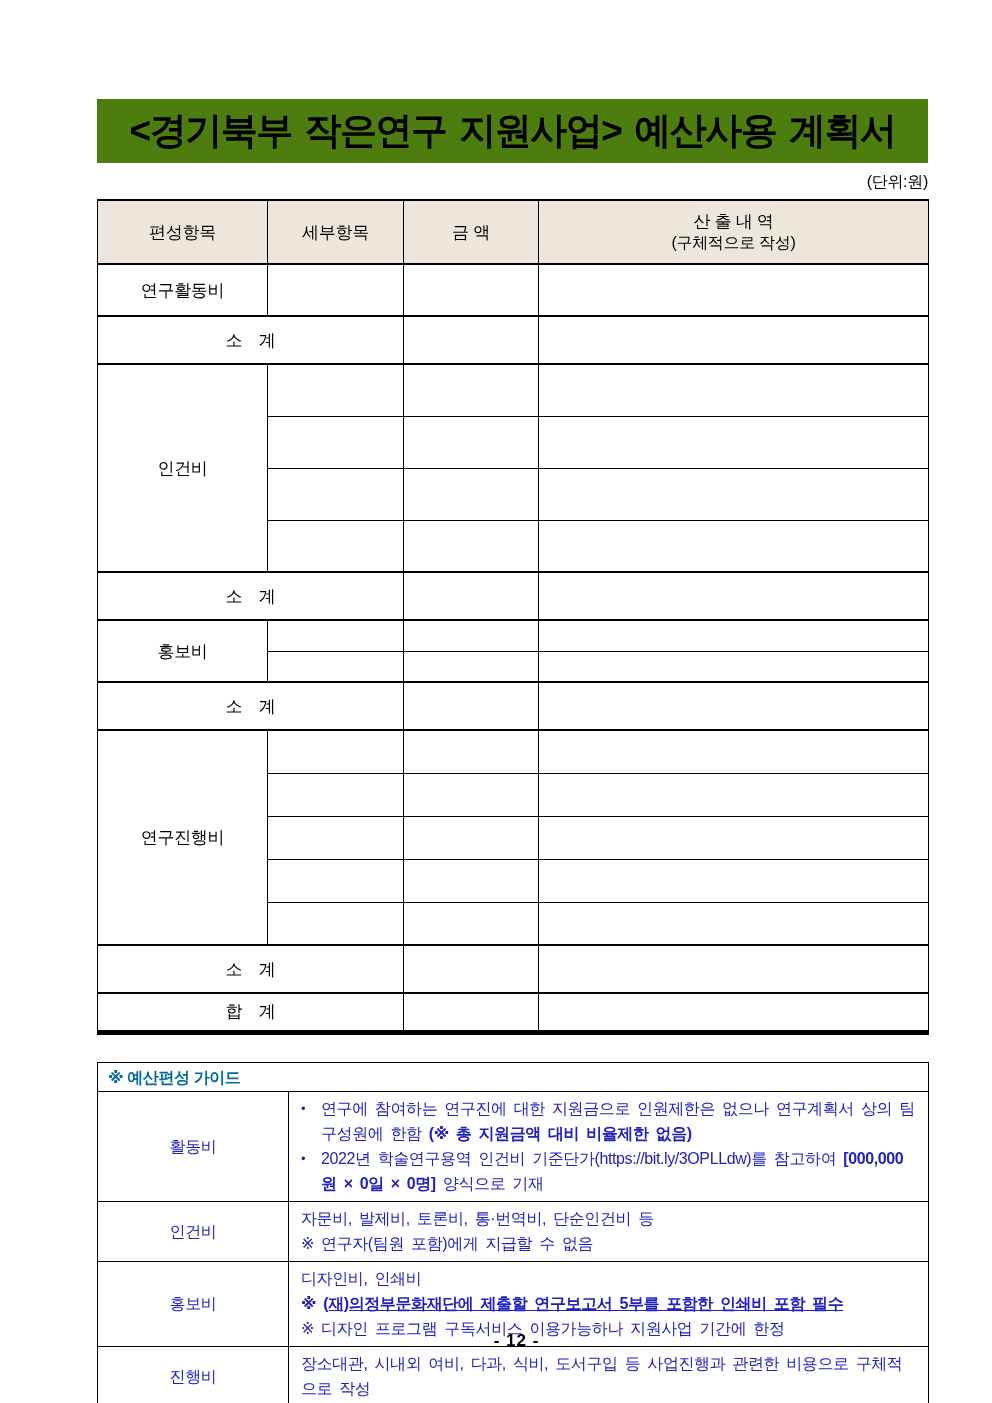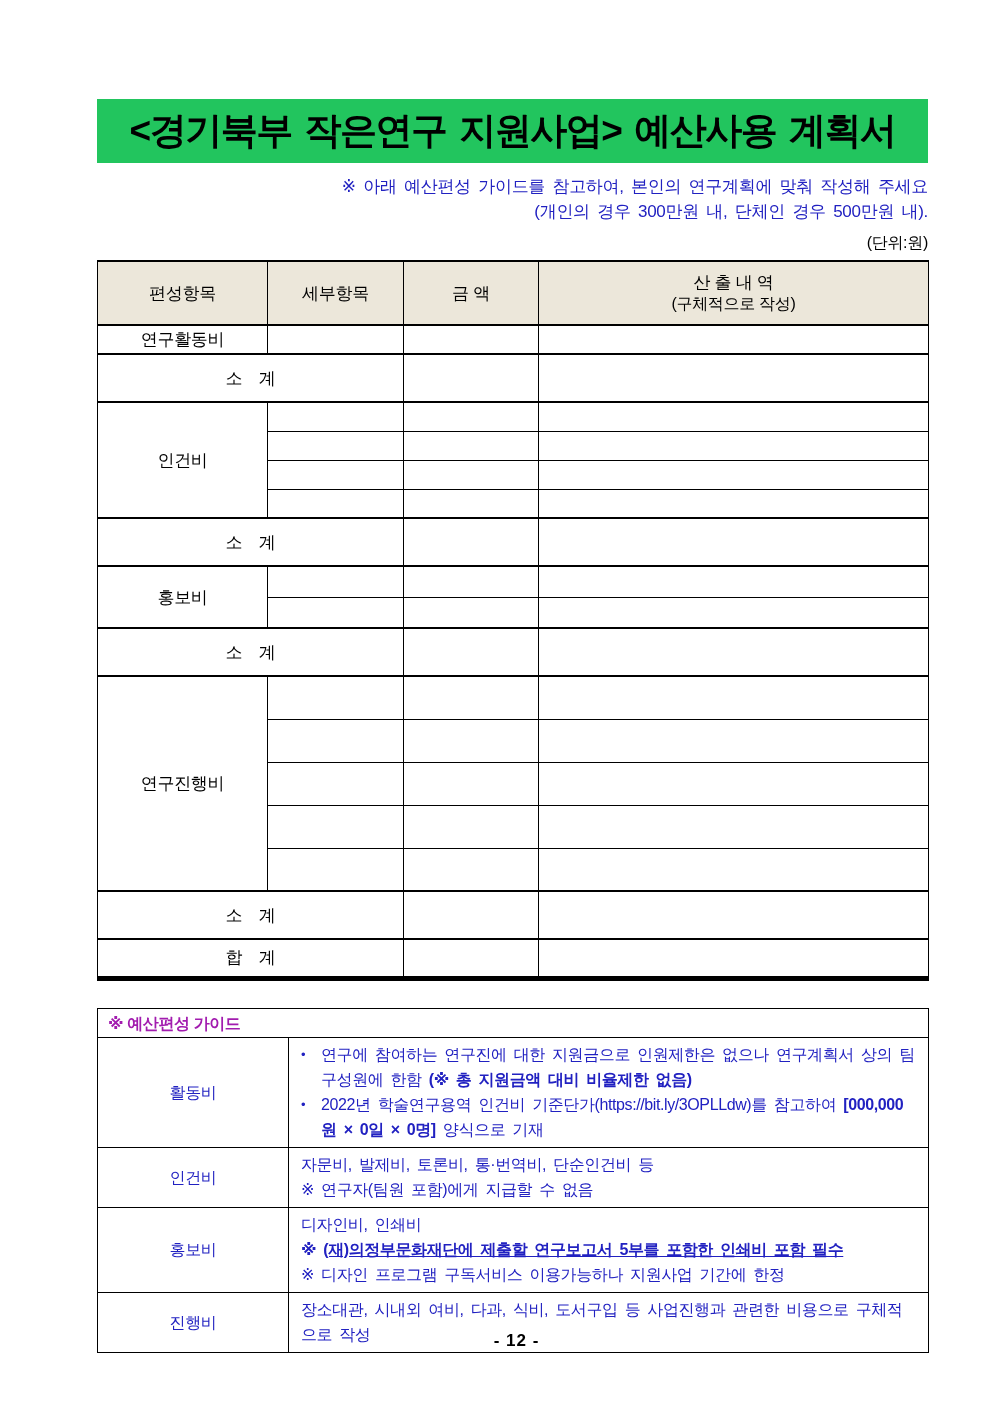--- a/index.html
+++ b/index.html
@@ -14,21 +14,21 @@
   .content {
     position: absolute;
     left: 97px; top: 0;
     width: 831px;
   }
 
   
   .title-bar {
     margin-top: 99px;
     height: 64px;
-    background: #22c55e;
+    background: #4d7c0f;
     display: flex;
     align-items: center;
     justify-content: center;
     font-size: 37px;
     font-weight: bold;
     letter-spacing: -1.5px;
     word-spacing: 4px;
     white-space: nowrap;
   }
 
@@ -66,21 +66,21 @@
     vertical-align: middle;
     padding: 0;
   }
   table.budget thead th {
     background: #ece7da;
     font-weight: normal;
     height: 64px;
     border-bottom: 2px solid #000;
   }
   .hdr-line2 { font-size: 16px; }
-  tr.h42 { height: 29px; }
+  tr.h42 { height: 52px; }
   tr.h31 { height: 31px; }
   tr.h43 { height: 43px; }
   tr.sub td { border-top: 2px solid #000; border-bottom: 2px solid #000; height: 48px; }
   tr.total td { border-top: 2px solid #737373; height: 39px; }
 
   
   table.guide {
     margin-top: 27px;
     width: 831px;
     border-collapse: collapse;
@@ -89,21 +89,21 @@
   }
   table.guide td {
     border: 1px solid #000;
     font-size: 16px;
     line-height: 25px;
     letter-spacing: -0.4px;
     vertical-align: middle;
   }
   td.guide-header {
     font-weight: bold;
-    color: #a21caf;
+    color: #0369a1;
     padding: 2px 10px 1px 10px;
     font-size: 16.5px;
   }
   td.guide-label { text-align: center; }
   td.guide-content { padding: 4px 10px 5px 12px; word-spacing: 3px; }
   .bullet-line { display: flex; }
   .bullet-glyph { width: 20px; flex: 0 0 20px; font-size: 13px; }
   .bullet-text { flex: 1; }
   .b { font-weight: bold; }
   .bu { font-weight: bold; text-decoration: underline; }
@@ -119,24 +119,20 @@
     letter-spacing: 1px;
   }
 </style>
 </head>
 <body>
 
 <div class="content">
 
   <div class="title-bar">&lt;경기북부 작은연구 지원사업&gt; 예산사용 계획서</div>
 
-  <div class="note">
-    <div>※ 아래 예산편성 가이드를 참고하여, 본인의 연구계획에 맞춰 작성해 주세요</div>
-    <div>(개인의 경우 300만원 내, 단체인 경우 500만원 내).</div>
-  </div>
 
   <div class="unit-label">(단위:원)</div>
 
   <table class="budget">
     <colgroup>
       <col style="width:170px">
         <col style="width:136px">
         <col style="width:135px">
         <col style="width:390px">
     </colgroup>

